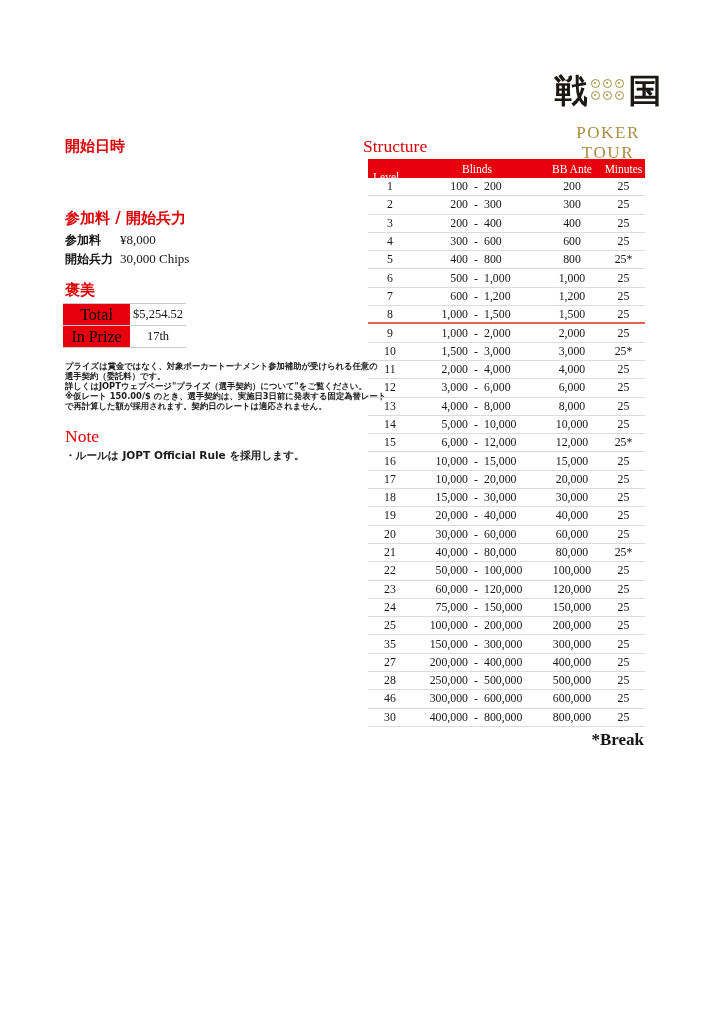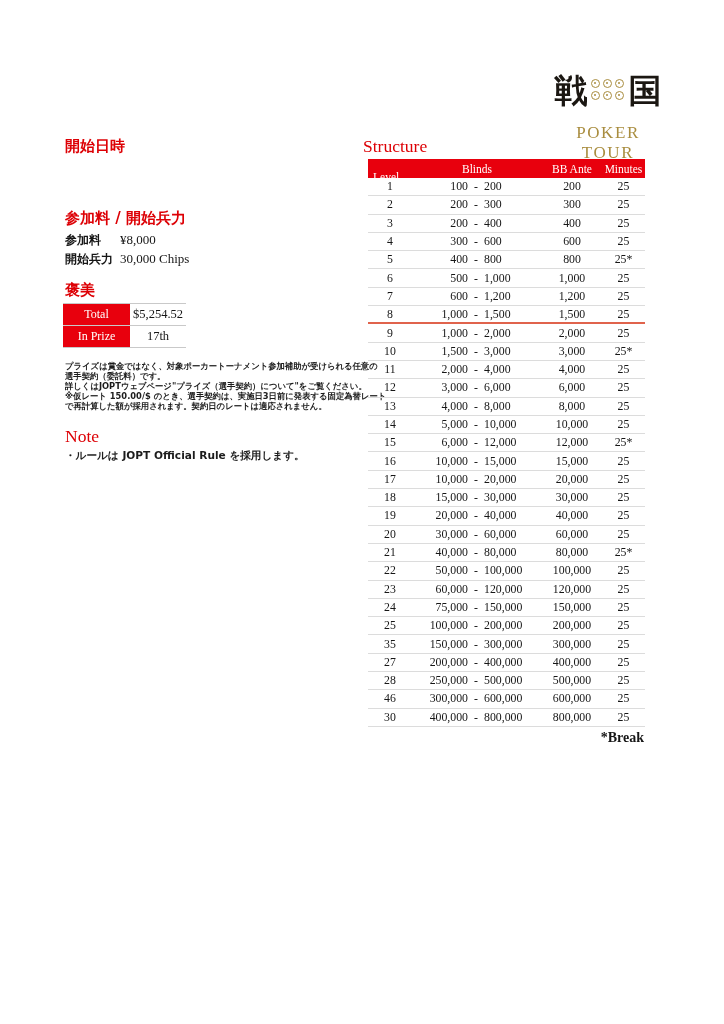--- a/index.html
+++ b/index.html
@@ -26,21 +26,21 @@
   .schedule-times{border-left:1px solid #b9b9b9;padding-left:10px;}
   .schedule-time{height:21px;line-height:21px;white-space:nowrap;}
   
   .entry{position:absolute;left:65px;top:232px;}
   .entry-row{display:flex;height:19px;align-items:flex-start;}
   .entry-label{width:55px;font-family:"DejaVu Sans",sans-serif;font-weight:bold;font-size:12px;}
   .entry-value{font-size:13px;white-space:nowrap;}
   
   .prize{position:absolute;left:63px;top:303px;width:123px;border-top:1px solid #c9c9c9;}
   .prize-row{display:flex;height:21px;border-bottom:1px solid #c9c9c9;}
-  .prize-label{width:67px;background:var(--accent);color:#ffffff;font-size:12px;display:flex;align-items:center;justify-content:center;}
+  .prize-label{width:67px;background:var(--accent);color:#000000;font-size:16px;display:flex;align-items:center;justify-content:center;}
   .prize-value{flex:1;font-size:12.5px;display:flex;align-items:center;justify-content:center;}
   
   .disclaimer{position:absolute;left:65px;top:361px;width:302px;font-family:"DejaVu Sans",sans-serif;
     font-size:8.6px;font-weight:bold;line-height:10px;color:#1c1c1c;}
   .disclaimer-line{white-space:nowrap;transform-origin:left;transform:scaleX(.97);}
   
   .note-items{position:absolute;left:65px;top:449px;font-family:"DejaVu Sans",sans-serif;
     font-size:10.6px;font-weight:bold;line-height:13.5px;color:#1c1c1c;}
   .note-item{white-space:nowrap;}
   
@@ -50,21 +50,21 @@
   .s-header .c-level{text-align:left;padding-left:5px;box-sizing:border-box;margin-top:17px;}
   .c-blinds{width:130px;display:flex;justify-content:center;}
   .s-header .c-blinds{display:block;text-align:center;}
   .c-ante{width:60px;text-align:center;}
   .c-min{width:43px;text-align:center;}
   .s-row{display:flex;height:18.3px;align-items:center;font-size:11.8px;border-bottom:1px solid var(--rowline);box-sizing:border-box;}
   .s-row.reg-close{border-bottom:2px solid var(--regline);}
   .b-sb{width:56px;text-align:right;}
   .b-dash{width:16px;text-align:center;}
   .b-bb{width:58px;text-align:left;}
-  .s-footnote{text-align:right;font-weight:bold;font-size:14px;padding:3px 1px 0 0;}
+  .s-footnote{text-align:right;font-weight:bold;font-size:17px;padding:3px 1px 0 0;}
 </style>
 </head>
 <body>
 
 <div class="page" style="--accent: #e8000d; --heading: #dd0005; --rowline: #dcdcdc; --regline: #e0634c; --gold: #a98d3f;">
 
 
   <div class="logo">
     <div class="logo-top">
       <span class="logo-kanji">戦</span>

